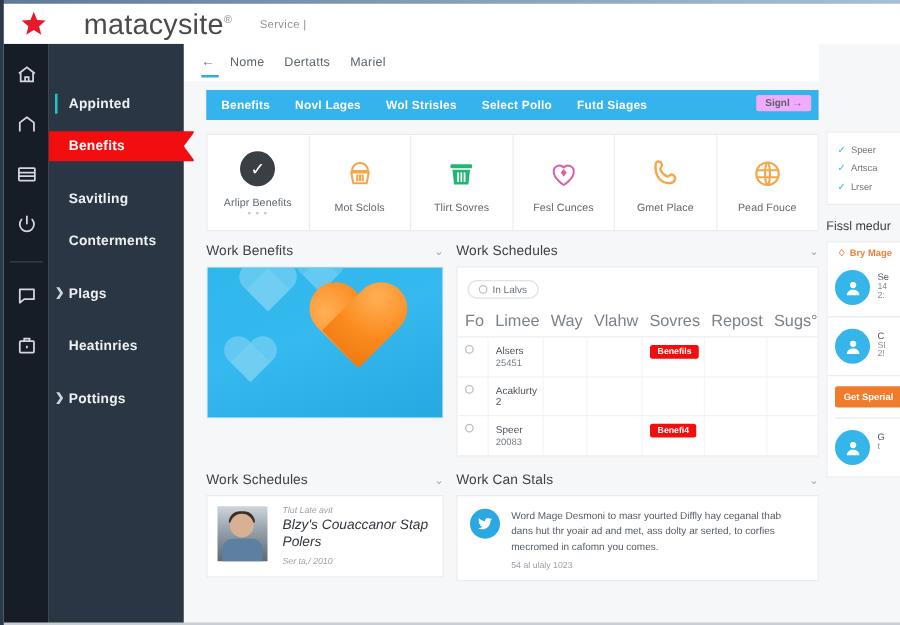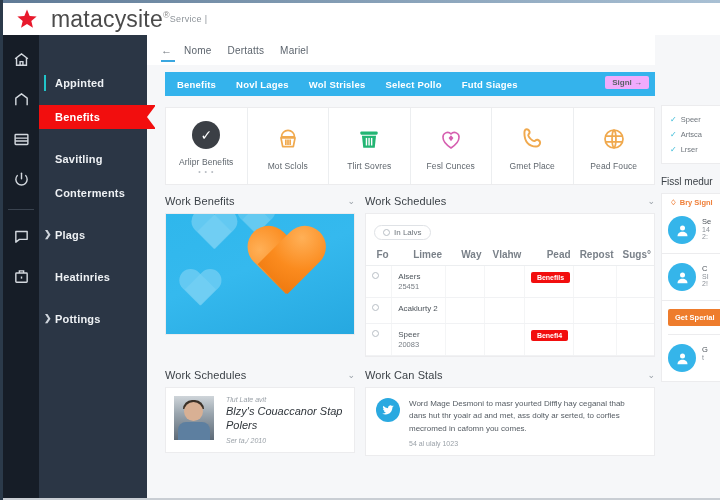--- a/index.html
+++ b/index.html
@@ -42,28 +42,29 @@
     z-index: 40;
   }
   .star-logo {
     margin-left: 12px;
     width: 24px; height: 24px;
     display: flex; align-items: center; justify-content: center;
     color: #e8192c;
     font-size: 22px; line-height: 1;
   }
   .brand {
-    margin-left: 12px;
+    margin-left: 28px;
     font-size: 23px;
     letter-spacing: 0.2px;
     color: #4b4b4b;
     font-weight: 400;
   }
   .brand sup { font-size: 9px; vertical-align: super; color: #8a8a8a;}
   .header-service {
+    margin-left: 22px;
     font-size: 9px;
     color: #8d9399;
     letter-spacing: .3px;
   }
 
   
   .rail {
     position: absolute; left: 3px; top: 35px;
     width: 36px; height: 465px;
     background: #161d27;
@@ -279,22 +280,22 @@
     border: 1px solid #dfe2e6; border-radius: 10px;
     padding: 2px 8px;
     font-size: 8px; color: #6c737a;
   }
   .radio {
     width: 7px; height: 7px; border-radius: 50%;
     border: 1px solid #b8bec5; display: inline-block;
   }
   table.sched { width: 100%; border-collapse: collapse; }
   table.sched th {
-    font-size: 10px; color: #7a8189; font-weight: bold;
-    text-align: right; padding: 5px 3px 5px 6px;
+    font-size: 13px; color: #7a8189; font-weight: normal;
+    text-align: center; padding: 5px 3px 5px 6px;
     border-bottom: 1px solid #eceef0;
     white-space: nowrap;
   }
   table.sched td {
     font-size: 8px; color: #4d545b;
     padding: 6px 3px 6px 6px;
     border-bottom: 1px solid #f1f2f4;
     border-right: 1px solid #f4f5f6;
     vertical-align: top;
     height: 26px;
@@ -609,21 +610,21 @@
                 <span>In Lalvs</span>
               </span>
             </div>
             <table class="sched">
               <thead>
                 <tr>
                   <th style="width:26px">Fo</th>
                   <th style="width:54px">Limee</th>
                   <th style="width:40px">Way</th>
                   <th style="width:40px">Vlahw</th>
-                  <th style="width:46px">Pead</th>
+                  <th style="width:46px">Sovres</th>
                   <th style="width:42px">Repost</th>
                   <th>Sugs°</th>
                 </tr>
               </thead>
               <tbody>
                 <tr>
                   <td><span class="radio"></span></td>
                   <td>
                     <span>Alsers</span>
                     <span class="cell-sub">25451</span>
@@ -733,21 +734,21 @@
         <span class="tick">✓</span>
         <span>Lrser</span>
       </div>
     </div>
 
     <div class="rr-heading">Fissl medur</div>
 
     <div class="rr-card" style="padding-top:4px;">
       <div class="rr-orange-link">
         <span>♢</span>
-        <span>Bry Signl</span>
+        <span>Bry Mage</span>
       </div>
 
       <div class="rr-person">
         <div class="rr-av">
           <svg width="15" height="15" viewBox="0 0 24 24" fill="#ffffff">
               <circle cx="12" cy="8" r="4"></circle>
               <path d="M4 21c0-4.4 3.6-7 8-7s8 2.6 8 7z"></path>
             </svg>
         </div>
         <div class="rr-lines">

